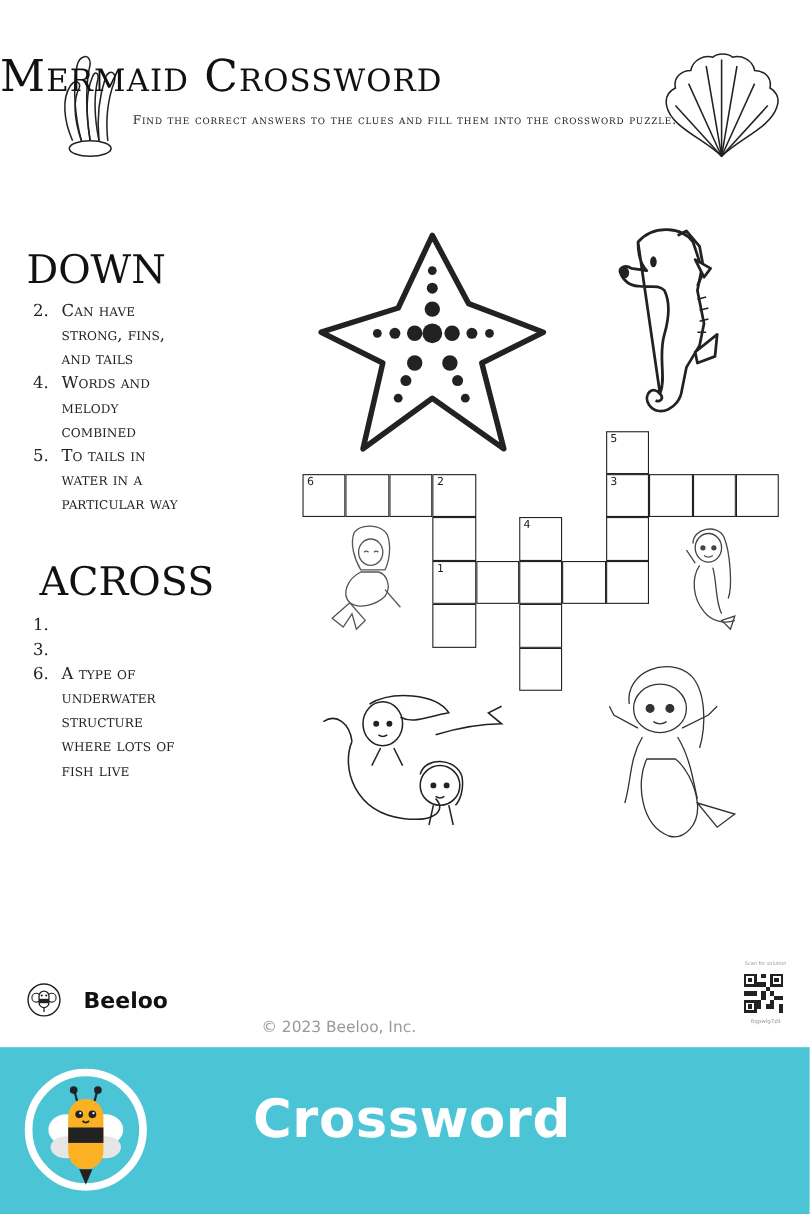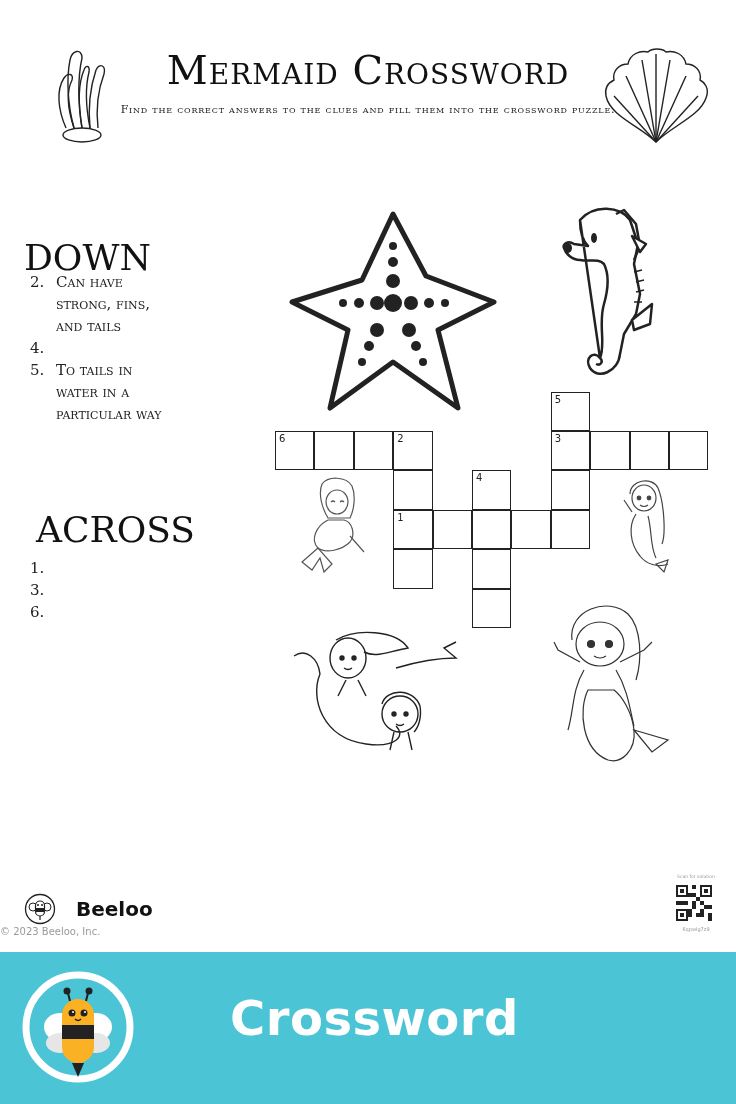--- a/index.html
+++ b/index.html
@@ -1,29 +1,29 @@
 <!DOCTYPE html>
 <html><head>
 <meta charset="utf-8">
 <style>
   html, body { margin: 0; padding: 0; }
   body { width: 736px; height: 1104px; position: relative; background: #ffffff; overflow: hidden; font-family: "DejaVu Serif", serif; color: #1a1a1a; }
   .abs { position: absolute; }
-  .title { left: 0; width: 736px; top: 42px; text-align: center; font-family: "DejaVu Serif", serif; font-size: 40px; font-variant: small-caps; letter-spacing: 1px; color: #111; line-height: 56px; }
+  .title { left: 0; width: 736px; top: 42px; font-family: "DejaVu Serif", serif; font-size: 40px; font-variant: small-caps; letter-spacing: 1px; color: #111; line-height: 56px; }
   .subtitle { left: 0; width: 736px; top: 103px; text-align: center; font-family: "DejaVu Serif", serif; font-size: 11px; font-variant: small-caps; letter-spacing: 0.8px; color: #222; }
   .clue-heading { font-family: "DejaVu Serif", serif; font-size: 36px; color: #111; letter-spacing: 0px; line-height: 40px; }
   .clue-list { font-family: "DejaVu Serif", serif; font-variant: small-caps; font-size: 15px; line-height: 22px; color: #222; }
   .clue { display: flex; }
   .clue-num { width: 26px; flex: none; text-align: left; }
   .clue-text { width: 112px; }
   .grid-cell { position: absolute; width: 39.4px; height: 39.4px; box-sizing: border-box; border: 1.6px solid #222; background: #fff; }
   .cell-num { position: absolute; left: 3px; top: 1px; font-family: "DejaVu Sans", sans-serif; font-size: 10px; color: #222; }
   .brand { left: 24px; top: 893px; display: flex; align-items: center; gap: 20px; }
   .brand-name { font-family: "DejaVu Sans", sans-serif; font-weight: bold; font-size: 20px; color: #111; }
-  .copyright { left: 0; width: 616px; top: 926px; font-family: "DejaVu Sans", sans-serif; font-size: 10px; color: #999; }
+  .copyright { left: 0; width: 616px; top: 926px; text-align: center; font-family: "DejaVu Sans", sans-serif; font-size: 14px; color: #999; }
   .qr-label { left: 666px; width: 60px; top: 874px; text-align: center; font-family: "DejaVu Sans", sans-serif; font-size: 4.5px; color: #999; }
   .qr-code { left: 666px; width: 60px; top: 926px; text-align: center; font-family: "DejaVu Sans", sans-serif; font-size: 5px; color: #999; }
   .banner { left: 0; top: 952px; width: 736px; height: 152px; background: #4bc4d6; }
   .banner-title { left: 230px; width: 440px; top: 990px; text-align: left; font-family: "DejaVu Sans", sans-serif; font-weight: bold; font-size: 48px; color: #ffffff; letter-spacing: 0.5px; }
 </style>
 </head>
 <body>
 
 <svg class="abs" style="left:52px;top:40px" width="60" height="105" viewBox="0 0 60 105">
   <g fill="none" stroke="#222" stroke-width="1.4">
@@ -44,45 +44,47 @@
     <line x1="56" y1="96" x2="14" y2="50"></line>
     <line x1="56" y1="96" x2="26" y2="30"></line>
     <line x1="56" y1="96" x2="42" y2="14"></line>
     <line x1="56" y1="96" x2="56" y2="8"></line>
     <line x1="56" y1="96" x2="70" y2="14"></line>
     <line x1="56" y1="96" x2="86" y2="30"></line>
     <line x1="56" y1="96" x2="98" y2="50"></line>
   </g>
 </svg>
 
-<div class="abs clue-heading" style="left:24px;top:238px">DOWN</div>
+<div class="abs clue-heading" style="left:24px;top:226px">DOWN</div>
 <div class="abs clue-list" style="left:30px;top:271px">
   <div class="clue">
     <span class="clue-num">2.</span>
     <span class="clue-text">Can have strong, fins, and tails</span>
   </div>
   <div class="clue">
     <span class="clue-num">4.</span>
+    <span class="clue-text">Words and melody combined</span>
   </div>
   <div class="clue">
     <span class="clue-num">5.</span>
     <span class="clue-text">To tails in water in a particular way</span>
   </div>
 </div>
 
 <div class="abs clue-heading" style="left:36px;top:510px">ACROSS</div>
 <div class="abs clue-list" style="left:30px;top:557px">
   <div class="clue">
     <span class="clue-num">1.</span>
   </div>
   <div class="clue">
     <span class="clue-num">3.</span>
   </div>
   <div class="clue">
     <span class="clue-num">6.</span>
+    <span class="clue-text">A type of underwater structure where lots of fish live</span>
   </div>
 </div>
 
 <svg class="abs" style="left:286px;top:208px" width="216" height="210" viewBox="0 0 216 210">
   <path d="M107 6 L140 68 L208 94 L152 122 L172 200 L107 154 L44 200 L62 122 L6 94 L76 72 Z" fill="#fff" stroke="#222" stroke-width="5" stroke-linejoin="round"></path>
   <g fill="#222">
     <circle cx="107" cy="38" r="4"></circle>
       <circle cx="107" cy="54" r="5"></circle>
       <circle cx="107" cy="73" r="7"></circle>
     <circle cx="107" cy="95" r="9"></circle>

